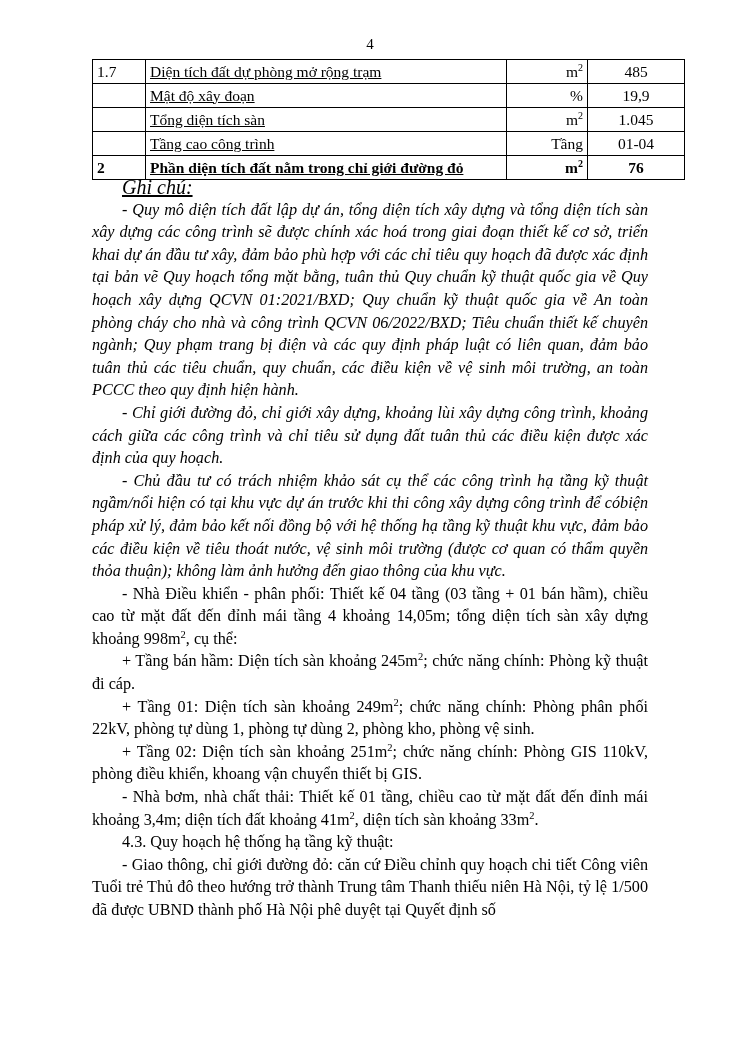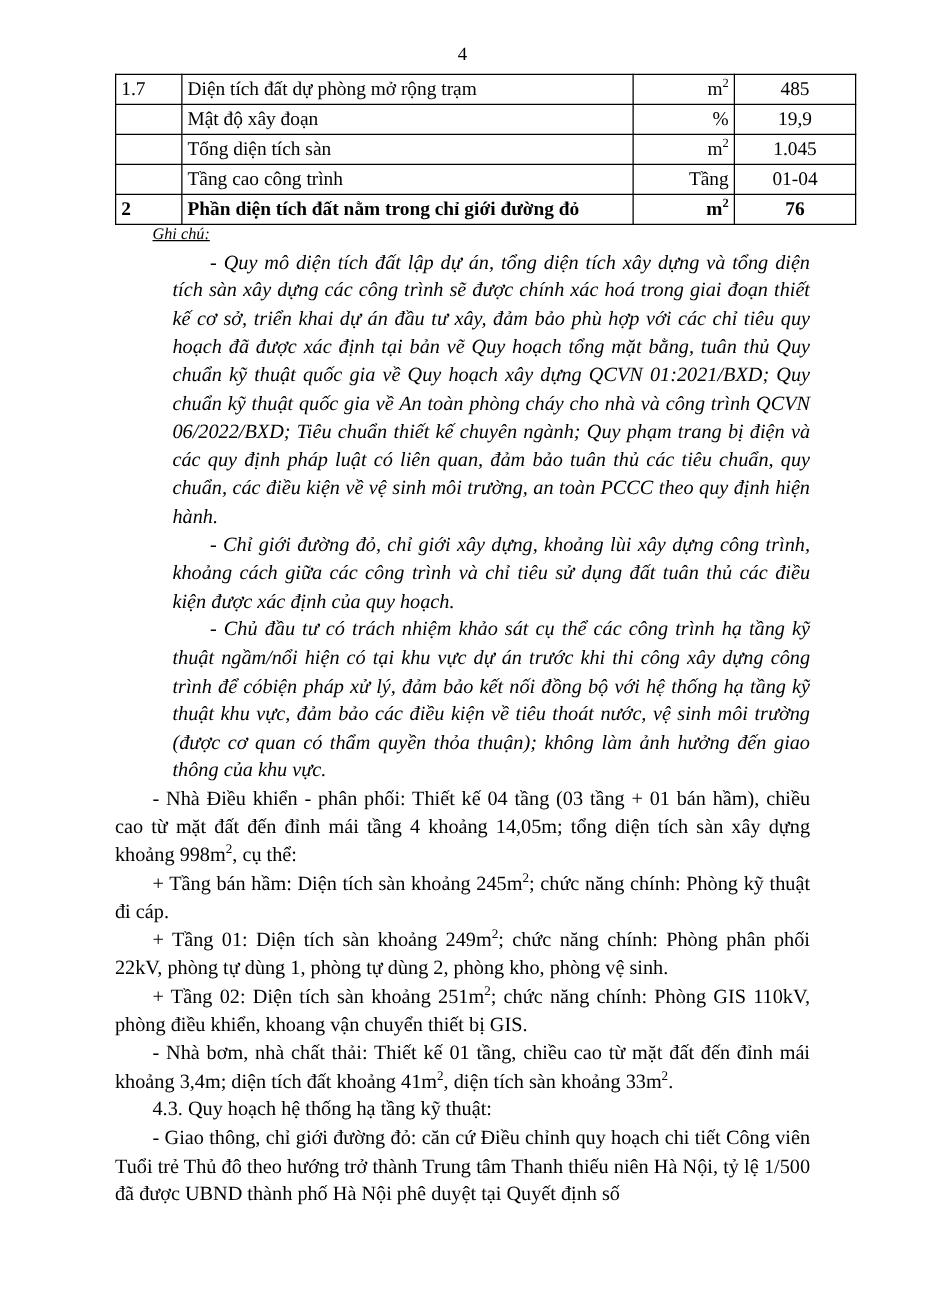--- a/index.html
+++ b/index.html
@@ -46,21 +46,21 @@
   }
   table.spec td {
     border: 1px solid #000;
     font-size: 15.5px;
     line-height: 17px;
     padding: 2px 4px 3px 4px;
     height: 18px;
     vertical-align: middle;
   }
   td.c-num   { width: 44px;  text-align: left; }
-  td.c-name  { width: 352px; text-align: left; padding-left: 7px; }
+  td.c-name  { width: 352px; text-align: left; padding-left: 7px; text-decoration: underline; }
   td.c-unit  { width: 72px;  text-align: right; }
   td.c-val   { width: 88px;  text-align: center; }
   tr.bold td { font-weight: bold; }
   sup.sup { font-size: 10px; vertical-align: super; line-height: 0; }
 
   
   .content {
     position: absolute;
     left: 92px;
     top: 176px;
@@ -70,25 +70,24 @@
     margin: 0;
     font-size: 16.2px;
     line-height: 22.6px;
     text-align: justify;
     text-justify: inter-word;
     text-indent: 30px;
     hyphens: none;
   }
   p.italic {
     font-style: italic;
-    margin-left: 46px;
   }
   .note-head {
     margin: 0;
-    font-size: 13px;
+    font-size: 20px;
     line-height: 22.6px;
     font-style: italic;
     text-indent: 30px;
   }
   .note-head span.u {
     text-decoration: underline;
   }
   .sup2 { font-size: 10.5px; vertical-align: super; line-height: 0; }
 </style>
 </head>

